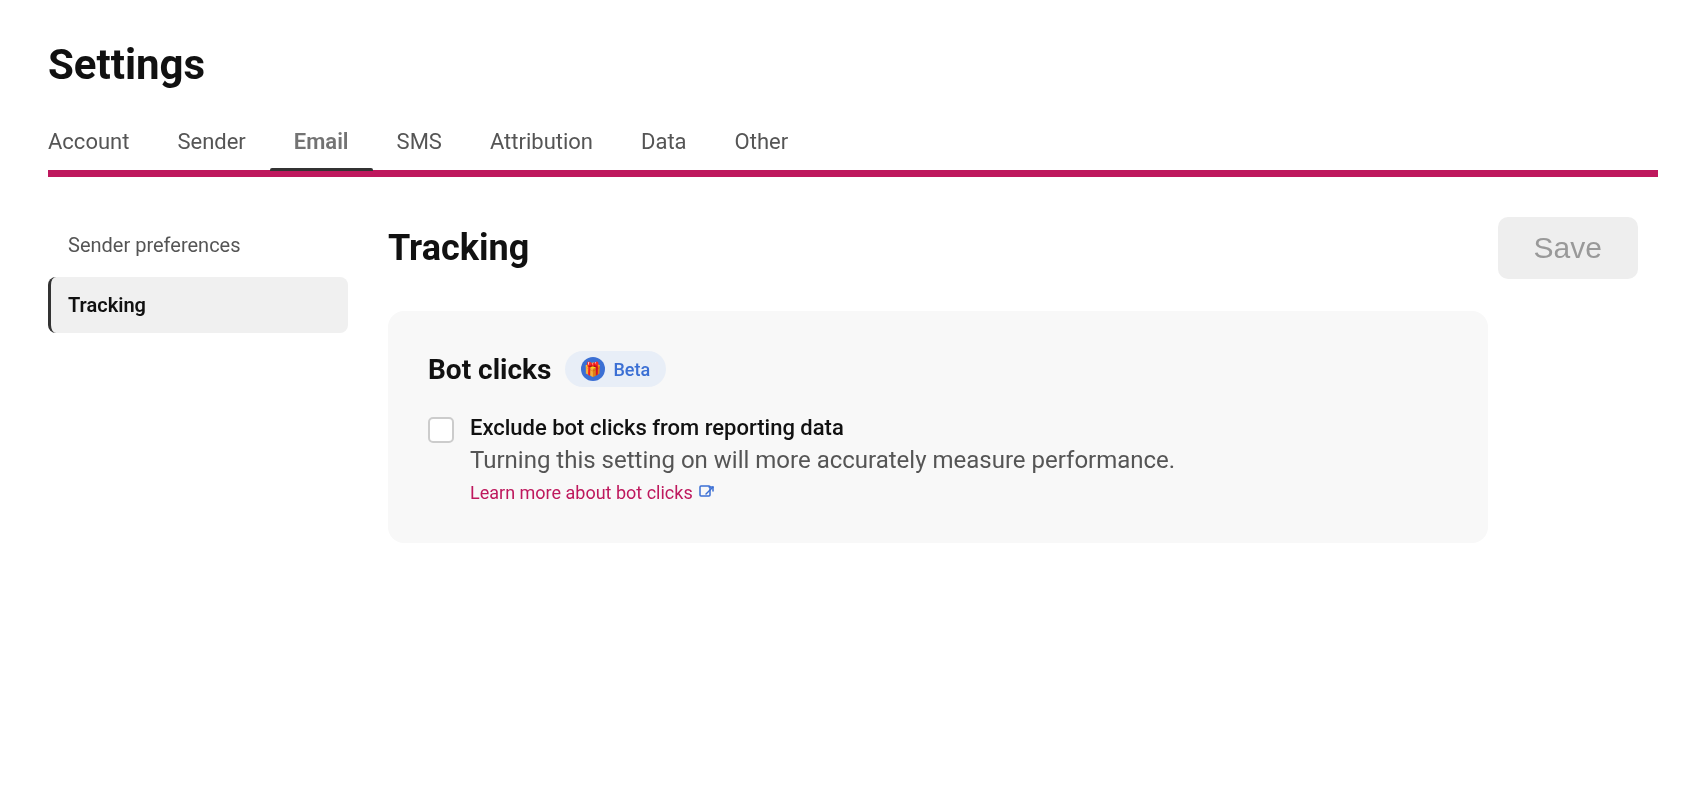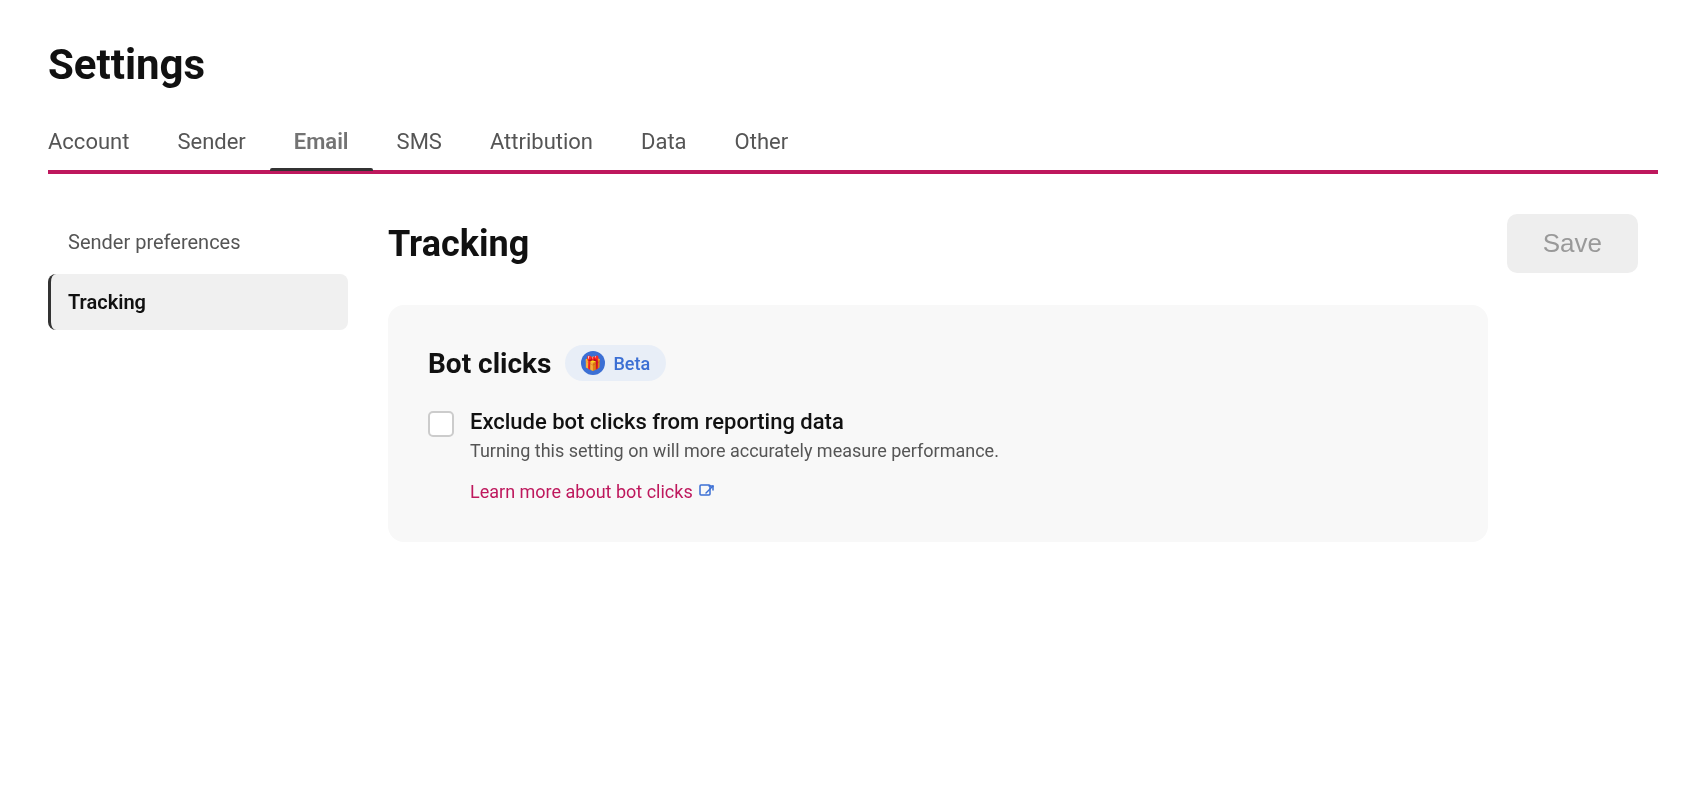--- a/index.html
+++ b/index.html
@@ -23,21 +23,21 @@
     .page-title {
       font-size: 42px;
       font-weight: 700;
       color: #111111;
       margin-bottom: 28px;
     }
 
     .tab-nav {
       display: flex;
       align-items: center;
-      border-bottom: 4px solid #be185d;
+      border-bottom: 7px solid #be185d;
       gap: 0;
       margin-bottom: 0;
     }
 
     .tab-item {
       font-size: 22px;
       color: #555555;
       padding: 12px 24px 16px 24px;
       cursor: pointer;
       position: relative;
@@ -110,21 +110,21 @@
       font-size: 36px;
       font-weight: 700;
       color: #111111;
     }
 
     .save-button {
       background: #eeeeee;
       border: none;
       border-radius: 10px;
       padding: 14px 36px;
-      font-size: 26px;
+      font-size: 30px;
       color: #999999;
       cursor: pointer;
       font-weight: 500;
     }
 
     .card {
       background: #f8f8f8;
       border-radius: 16px;
       padding: 40px;
       max-width: 1100px;
@@ -194,23 +194,23 @@
     }
 
     .checkbox-label {
       font-size: 22px;
       color: #111111;
       margin-bottom: 6px;
       font-weight: 500;
     }
 
     .checkbox-description {
-      font-size: 18px;
+      font-size: 24px;
       color: #555555;
-      margin-bottom: 20px;
+      margin-bottom: 8px;
     }
 
     .learn-more-link {
       font-size: 18px;
       color: #be185d;
       text-decoration: none;
       display: inline-flex;
       align-items: center;
       gap: 6px;
       cursor: pointer;

